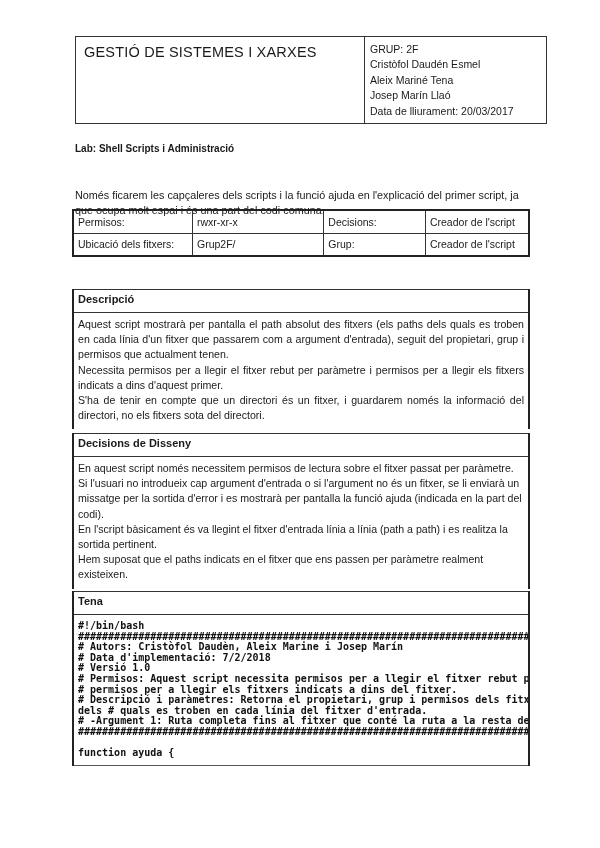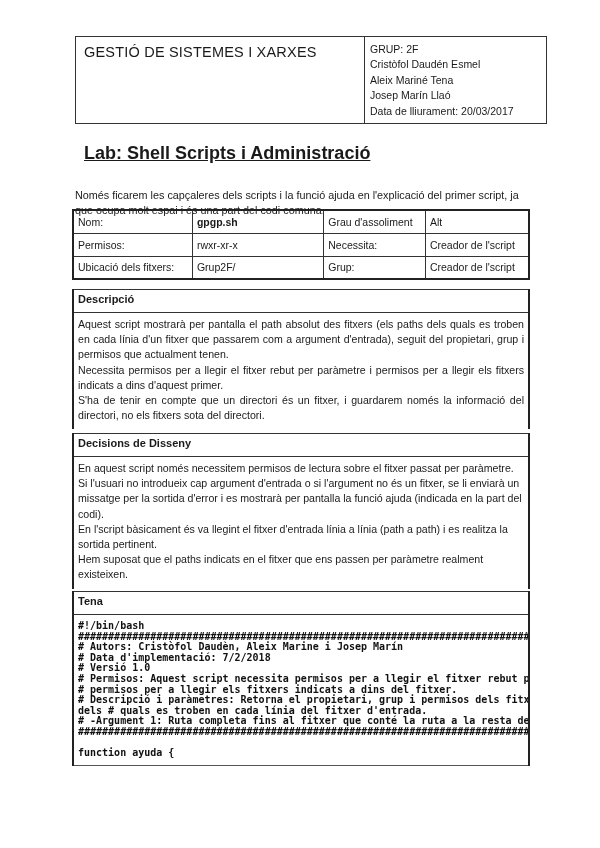--- a/index.html
+++ b/index.html
@@ -12,22 +12,21 @@
       border: 1px solid #333; display: flex; box-sizing: border-box;
     }
     .header-left {
       width: 289px; border-right: 1px solid #333; box-sizing: border-box;
       padding: 7px 8px; font-size: 14.5px; letter-spacing: 0.2px;
     }
     .header-right {
       flex: 1; padding: 5px 5px; font-size: 10.5px; line-height: 15.4px;
     }
     .lab-title {
-      position: absolute; left: 84px; top: 143px; font-size: 18px; font-weight: bold;
-      text-decoration: underline;
+      position: absolute; left: 75px; top: 143px; font-size: 10px; font-weight: bold;
     }
     .intro {
       position: absolute; left: 75px; top: 160px; width: 460px;
       font-size: 10.8px; line-height: 15px; margin-top: 28px;
     }
     .info-table {
       position: absolute; left: 72px; top: 209px; width: 458px;
       border-collapse: collapse; border: 2px solid #222;
       font-size: 10.5px;
     }
@@ -72,30 +71,24 @@
 <div class="intro">Només ficarem les capçaleres dels scripts i la funció ajuda en l'explicació del primer script, ja que ocupa molt espai i és una part del codi comuna.</div>
 
 <table class="info-table">
   <colgroup>
     <col style="width:120px">
       <col style="width:132px">
       <col style="width:102px">
       <col style="width:104px">
   </colgroup>
   <tbody>
-      <tr>
-    <td>Nom:</td>
-    <td class="strong">gpgp.sh</td>
-    <td>Grau d'assoliment</td>
-    <td>Alt</td>
-  </tr>
   <tr>
     <td>Permisos:</td>
     <td>rwxr-xr-x</td>
-    <td>Necessita:</td>
+    <td>Decisions:</td>
     <td>Creador de l'script</td>
   </tr>
   <tr>
     <td>Ubicació dels fitxers:</td>
     <td>Grup2F/</td>
     <td>Grup:</td>
     <td>Creador de l'script</td>
   </tr>
 </tbody>
   </table>

